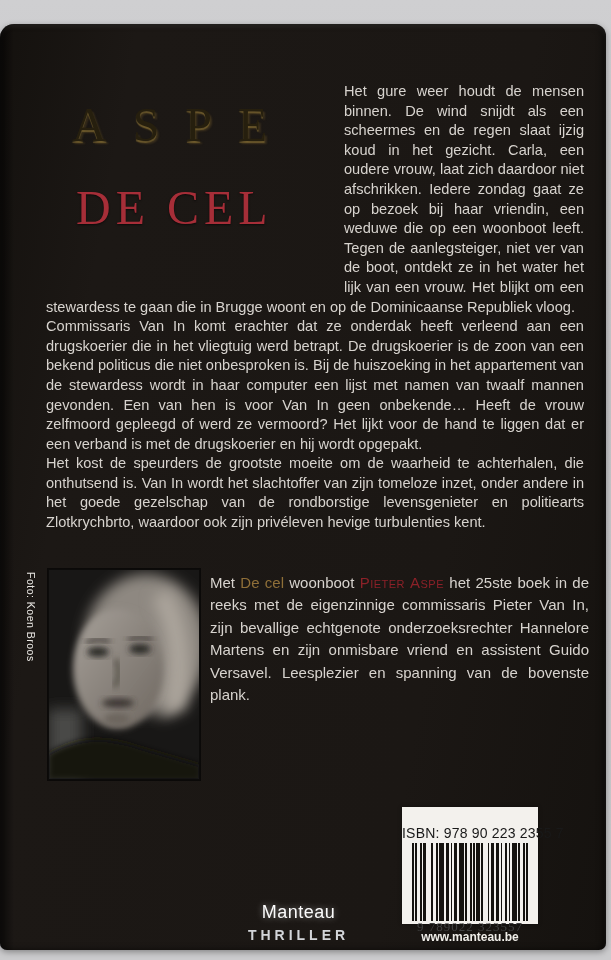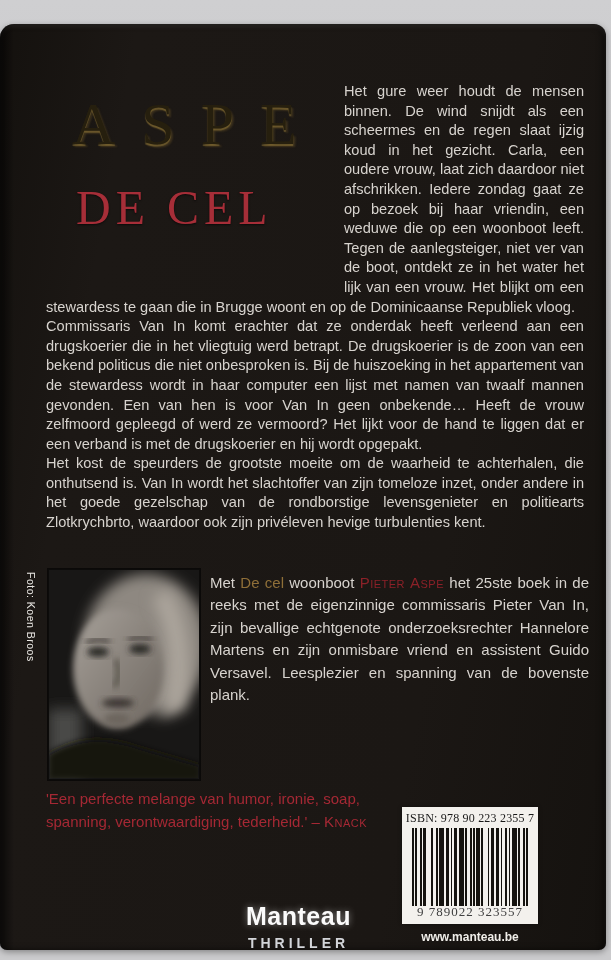--- a/index.html
+++ b/index.html
@@ -15,21 +15,21 @@
 
   
   .blurb{position:absolute;left:46px;top:58px;width:538px;color:#d7d3ce;
     font-size:14.6px;line-height:19.6px;text-align:justify;}
   .blurb p{margin:0;}
   .title-spacer{float:left;width:298px;height:197px;position:relative;}
   .author-top{position:absolute;left:28px;top:0;font-family:"Liberation Serif",serif;
     font-size:30px;letter-spacing:17px;color:#2b2310;
     text-shadow:0 2px 1px rgba(175,145,65,.50),0 -1px 1px rgba(0,0,0,.8);white-space:nowrap;}
   .author-main{position:absolute;left:26px;top:33px;font-family:"Liberation Serif",serif;
-    font-size:60px;letter-spacing:26px;color:#261f0e;
+    font-size:48px;letter-spacing:26px;color:#261f0e;
     text-shadow:0 2px 1px rgba(175,145,65,.45),2px 3px 2px rgba(150,120,50,.25);white-space:nowrap;}
   .cover-title{position:absolute;left:30px;top:116px;font-family:"Liberation Serif",serif;
     font-size:48px;letter-spacing:5px;color:#a62e38;white-space:nowrap;
     text-shadow:0 1px 2px rgba(0,0,0,.6);}
 
   
   .photo-credit{position:absolute;left:25px;top:548px;color:#e9e7e3;font-size:10.5px;
     letter-spacing:.5px;writing-mode:vertical-rl;}
   .photo{position:absolute;left:48px;top:545px;width:152px;height:211px;overflow:hidden;
     box-shadow:0 0 0 1px rgba(0,0,0,.6);}
@@ -42,33 +42,33 @@
   .t-darkred{color:#8c2128;}
   .sc{font-variant:small-caps;letter-spacing:.5px;margin-top:47px;}
   .press-intro{position:absolute;left:210px;top:678px;color:#d7d3ce;font-size:15px;}
   .quote1{position:absolute;left:210px;top:716px;color:#8e2430;font-size:15px;}
   .quote2{position:absolute;left:46px;top:764px;width:352px;color:#a52834;
     font-size:15px;line-height:22.5px;}
 
   
   .isbn-box{position:absolute;left:402px;top:783px;width:136px;height:117px;
     background:#f3f1ed;padding:0;box-shadow:0 0 4px rgba(0,0,0,.4);}
-  .isbn-label{font-family:Liberation Serif, serif;font-size:12px;color:#191919;
-    text-align:center;padding-top:4px;letter-spacing:.2px;white-space:nowrap;}
+  .isbn-label{font-family:Liberation Sans, sans-serif;font-size:14px;color:#191919;
+    text-align:center;padding-top:18px;letter-spacing:.2px;white-space:nowrap;}
   .barcode-bars{display:flex;align-items:stretch;height:78px;margin:2px 10px 0 10px;}
   .barcode-bars .bar{background:#15130f;}
   .barcode-bars .gap{background:transparent;}
   .barcode-digits{font-family:Liberation Serif, serif;font-size:13px;color:#404040;
     text-align:center;letter-spacing:1px;margin-top:-2px;white-space:nowrap;}
   .website{position:absolute;left:402px;top:906px;width:136px;text-align:center;
     color:#efede8;font-size:12px;font-weight:bold;}
 
   
   .publisher{position:absolute;left:226px;top:878px;width:145px;text-align:center;}
-  .pub-name{font-size:25px;color:#fbfbfb;font-weight:bold;letter-spacing:.5px;
+  .pub-name{font-size:18px;color:#fbfbfb;font-weight:normal;letter-spacing:.5px;
     text-shadow:0 0 7px rgba(255,255,255,.45);}
   .pub-imprint{font-size:14px;letter-spacing:4px;color:#d3d5d9;margin-top:4px;font-weight:bold;}
 </style>
 </head>
 <body>
 
 <div class="stage">
   <div class="cover">
     <div class="spine-shade"></div>
 
@@ -114,23 +114,20 @@
         <rect x="0" y="0" width="152" height="211" fill="none" stroke="#0c0b0a" stroke-width="2"></rect>
       </svg>
     </div>
 
     <div class="about">
       <span>Met </span><span class="t-gold">De cel</span><span> woonboot </span><span class="t-darkred sc">Pieter Aspe</span><span> het 25ste boek in de reeks met de eigenzinnige commissaris Pieter Van In, zijn bevallige echtgenote onderzoeksrechter Hannelore Martens en zijn onmisbare vriend en assistent Guido Versavel. Leesplezier en spanning van de bovenste plank.</span>
     </div>
 
 
 
-    <div class="quote2">
-      <span>'Een perfecte melange van humor, ironie, soap, spanning, verontwaardiging, tederheid.' – </span><span class="sc">Knack</span>
-    </div>
 
     <div class="isbn-box">
       <div class="isbn-label">ISBN: 978 90 223 2355 7</div>
       <div class="barcode-bars" id="barcode">
           <span class="bar" style="flex-grow: 1;"></span>
           <span class="gap" style="flex-grow: 1;"></span>
           <span class="bar" style="flex-grow: 1;"></span>
           <span class="gap" style="flex-grow: 2;"></span>
           <span class="bar" style="flex-grow: 1;"></span>
           <span class="gap" style="flex-grow: 1;"></span>

